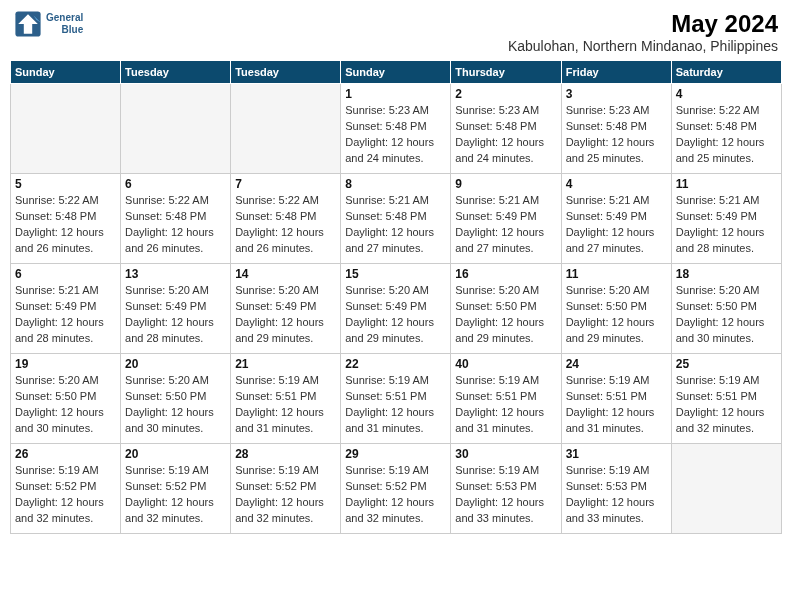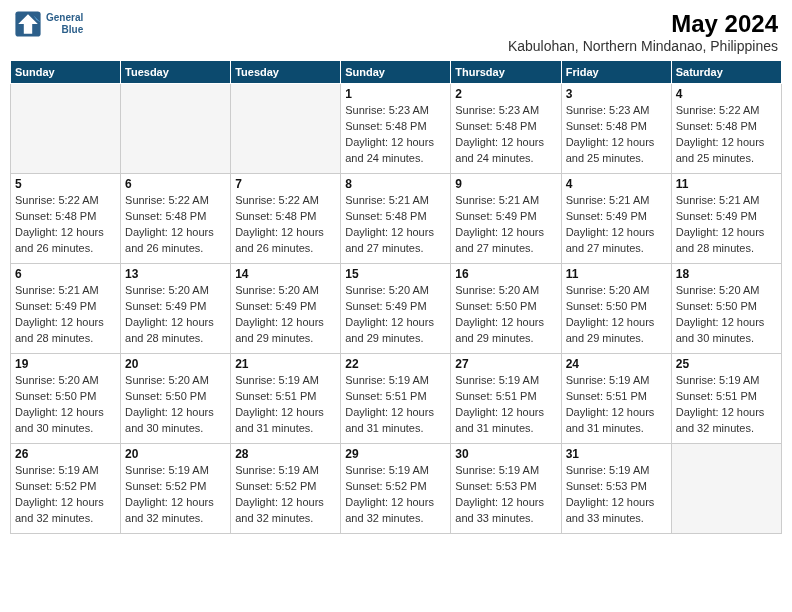--- a/index.html
+++ b/index.html
@@ -213,21 +213,21 @@
         </td>
         <td>
           <div class="day-num">21</div>
           <div class="day-info">Sunrise: 5:19 AM<br>Sunset: 5:51 PM<br>Daylight: 12 hours<br>and 31 minutes.</div>
         </td>
         <td>
           <div class="day-num">22</div>
           <div class="day-info">Sunrise: 5:19 AM<br>Sunset: 5:51 PM<br>Daylight: 12 hours<br>and 31 minutes.</div>
         </td>
         <td>
-          <div class="day-num">27</div>
+          <div class="day-num">40</div>
           <div class="day-info">Sunrise: 5:19 AM<br>Sunset: 5:51 PM<br>Daylight: 12 hours<br>and 31 minutes.</div>
         </td>
         <td>
           <div class="day-num">24</div>
           <div class="day-info">Sunrise: 5:19 AM<br>Sunset: 5:51 PM<br>Daylight: 12 hours<br>and 31 minutes.</div>
         </td>
         <td>
           <div class="day-num">25</div>
           <div class="day-info">Sunrise: 5:19 AM<br>Sunset: 5:51 PM<br>Daylight: 12 hours<br>and 32 minutes.</div>
         </td>

